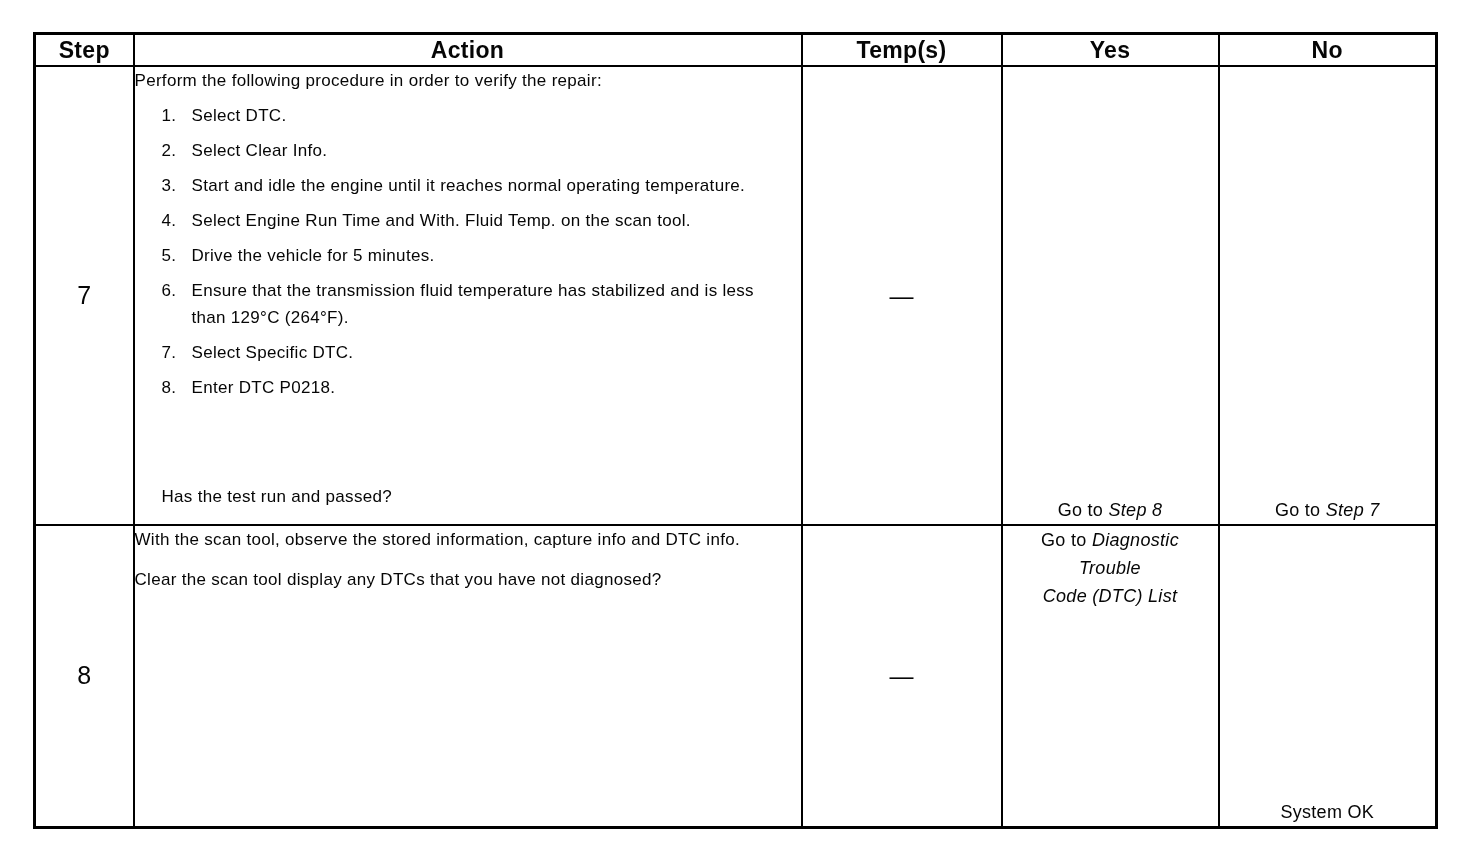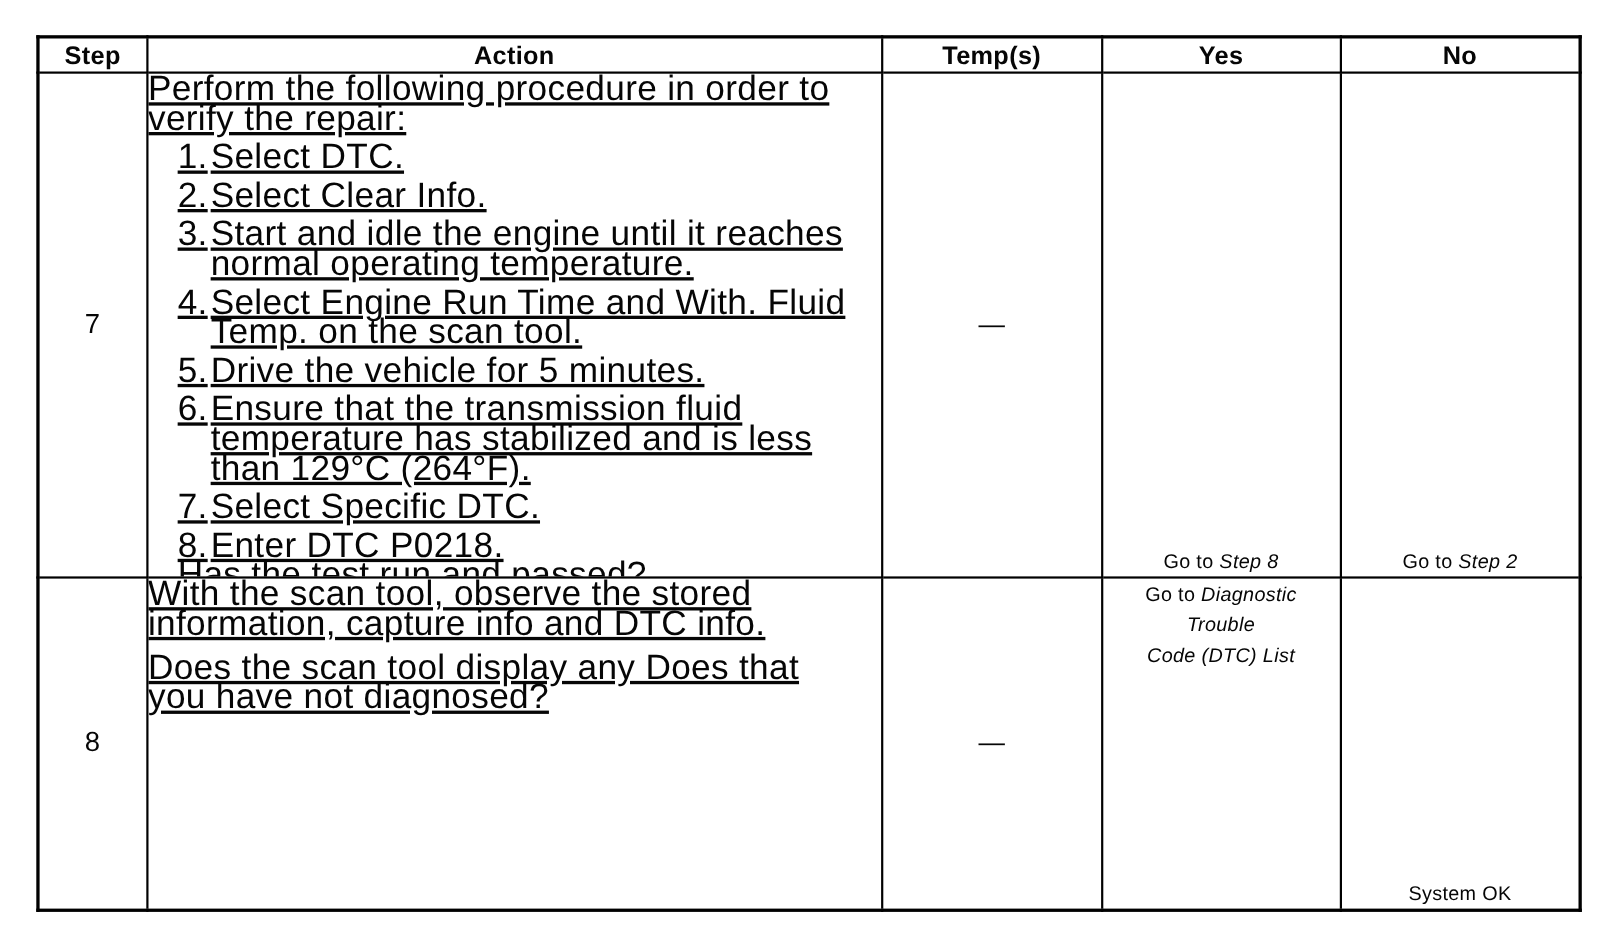--- a/index.html
+++ b/index.html
@@ -48,24 +48,23 @@
 
   td.step-col {
     text-align: center;
     vertical-align: middle;
     font-size: 25px;
     letter-spacing: 0.3px;
   }
   td.action-col {
     vertical-align: top;
     padding: 9px 9px 6px 12px;
-    font-size: 32px;
+    font-size: 17px;
     line-height: 27px;
     letter-spacing: 0.3px;
-    text-decoration: underline;
   }
   .flow {
     display: flex;
     flex-direction: column;
     height: 443px;
   }
   .intro { max-width: 645px; }
   .oli {
     display: flex;
     margin: 8px 0 0 27px;
@@ -154,28 +153,28 @@
             <div class="question">Has the test run and passed?</div>
           </div>
         </td>
         <td class="value-col">—</td>
         <td class="goto-col v-bottom">
           <span>Go to</span>
           <i class="ital">Step 8</i>
         </td>
         <td class="goto-col v-bottom">
           <span>Go to</span>
-          <i class="ital">Step 2</i>
+          <i class="ital">Step 7</i>
         </td>
       </tr>
       <tr class="row8">
         <td class="step-col">8</td>
         <td class="action-col">
           <div class="para">With the scan tool, observe the stored information, capture info and DTC info.</div>
-          <div class="para">Does the scan tool display any Does that you have not diagnosed?</div>
+          <div class="para">Clear the scan tool display any DTCs that you have not diagnosed?</div>
         </td>
         <td class="value-col">—</td>
         <td class="goto-col v-top">
           <div>
             <span>Go to</span>
             <i class="ital">Diagnostic</i>
           </div>
           <div>
             <i class="ital">Trouble</i>
           </div>

